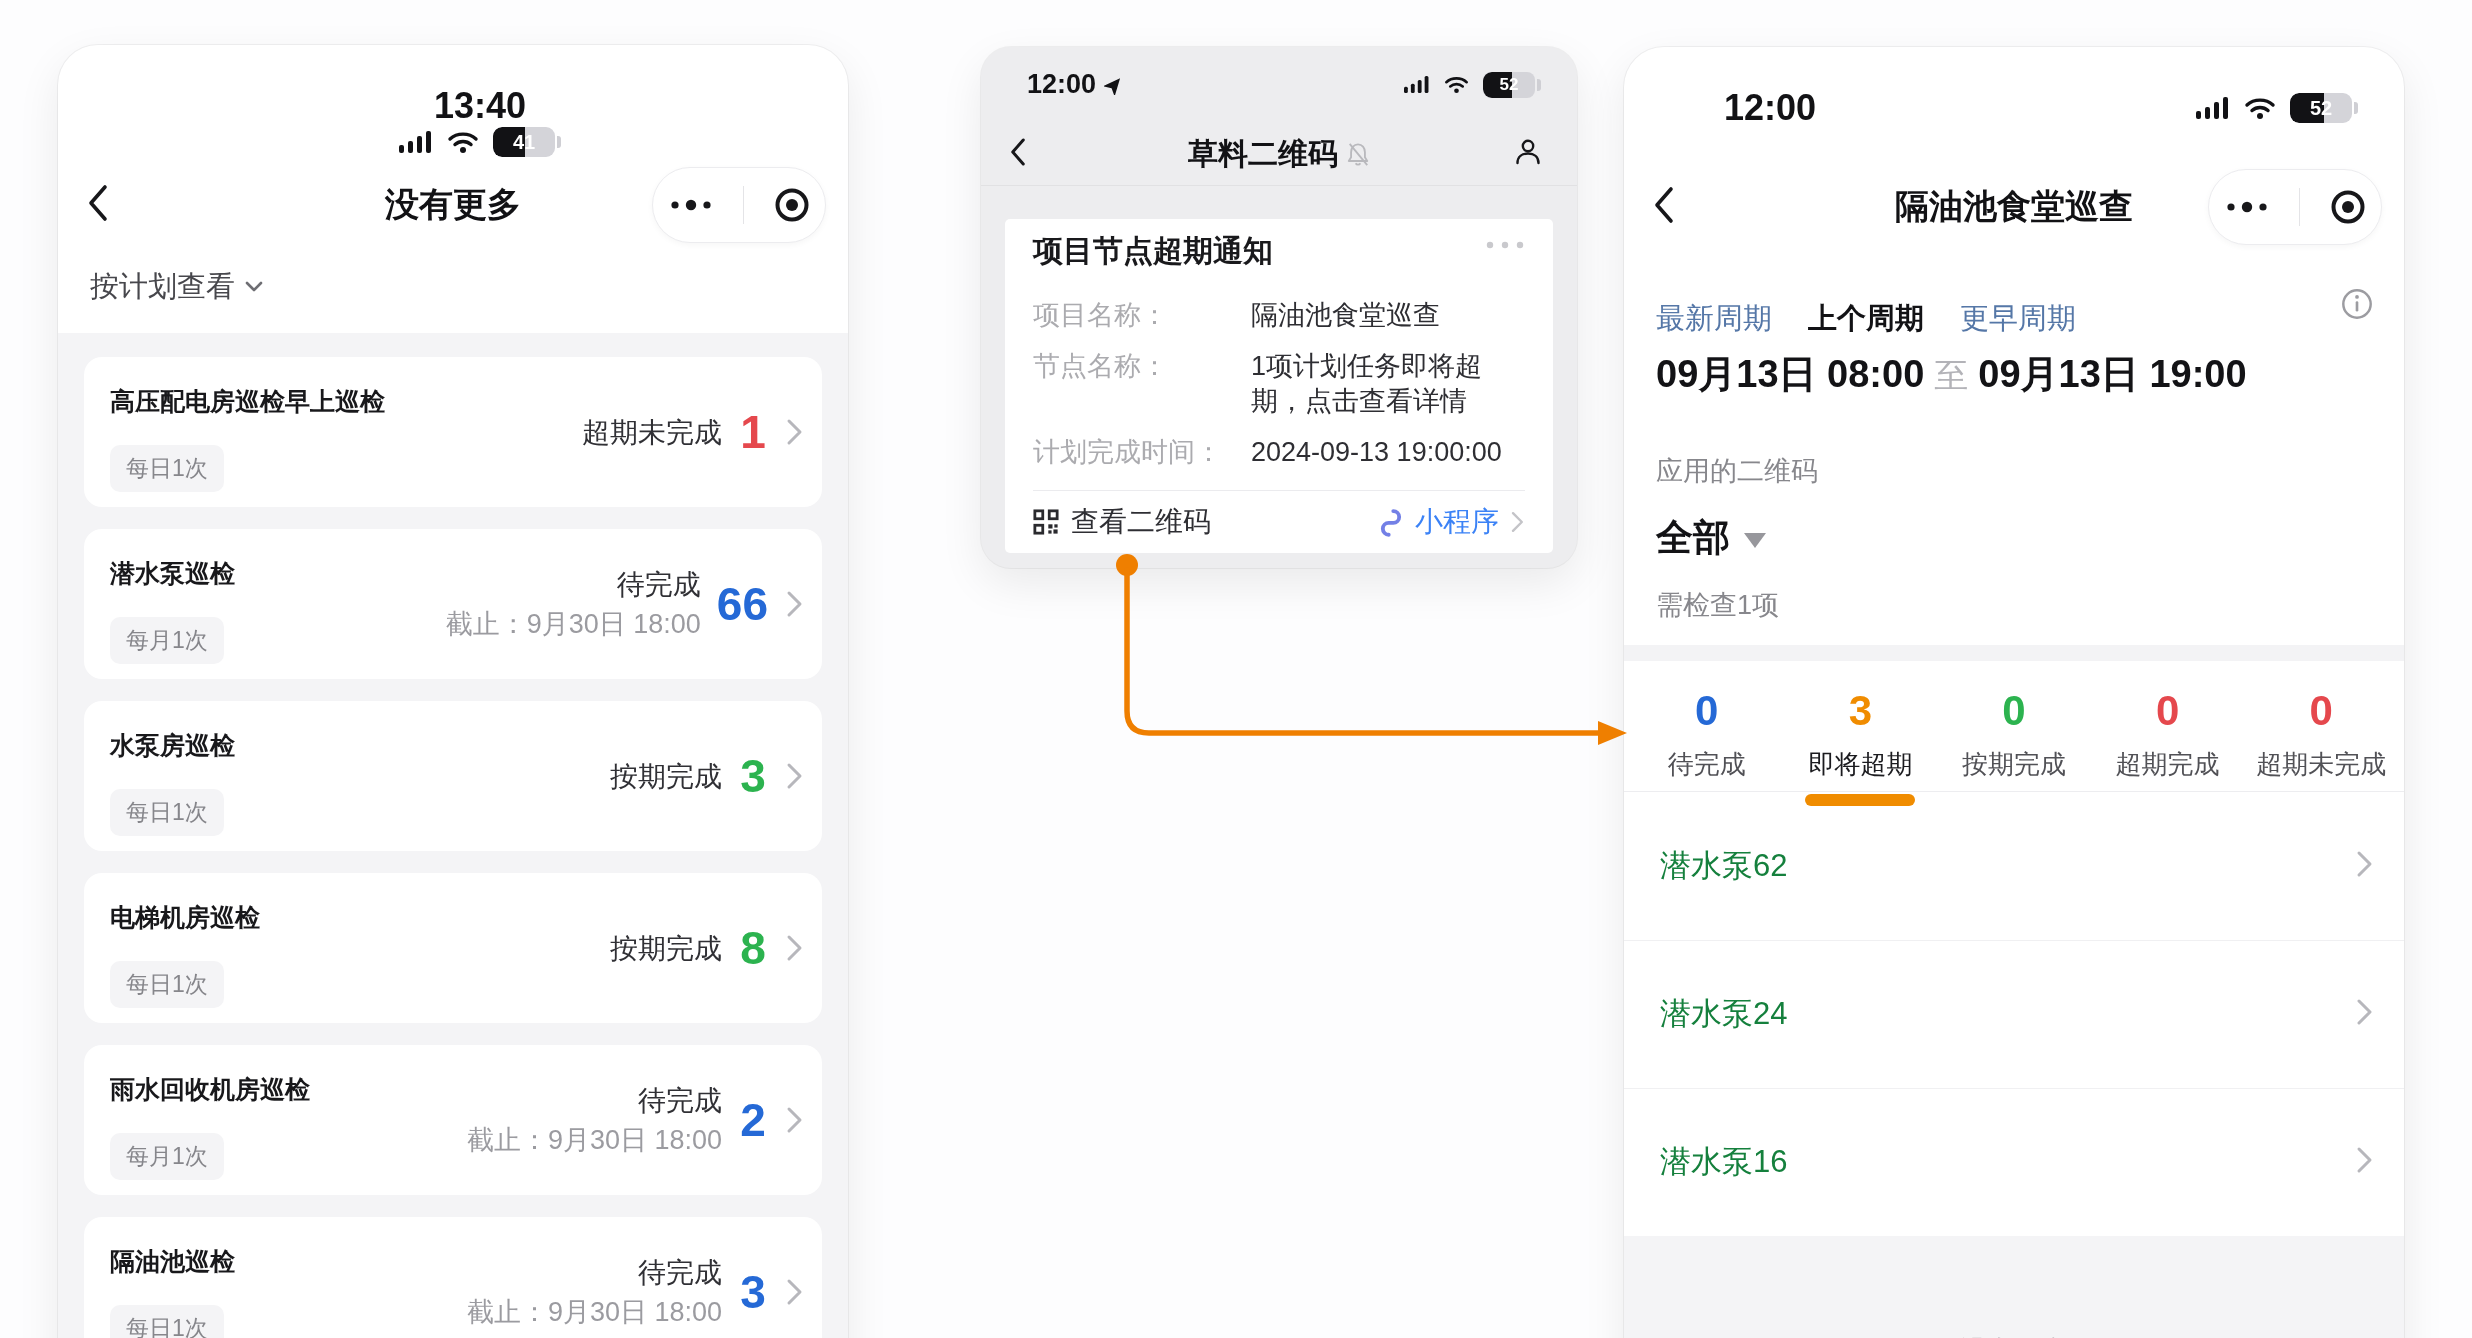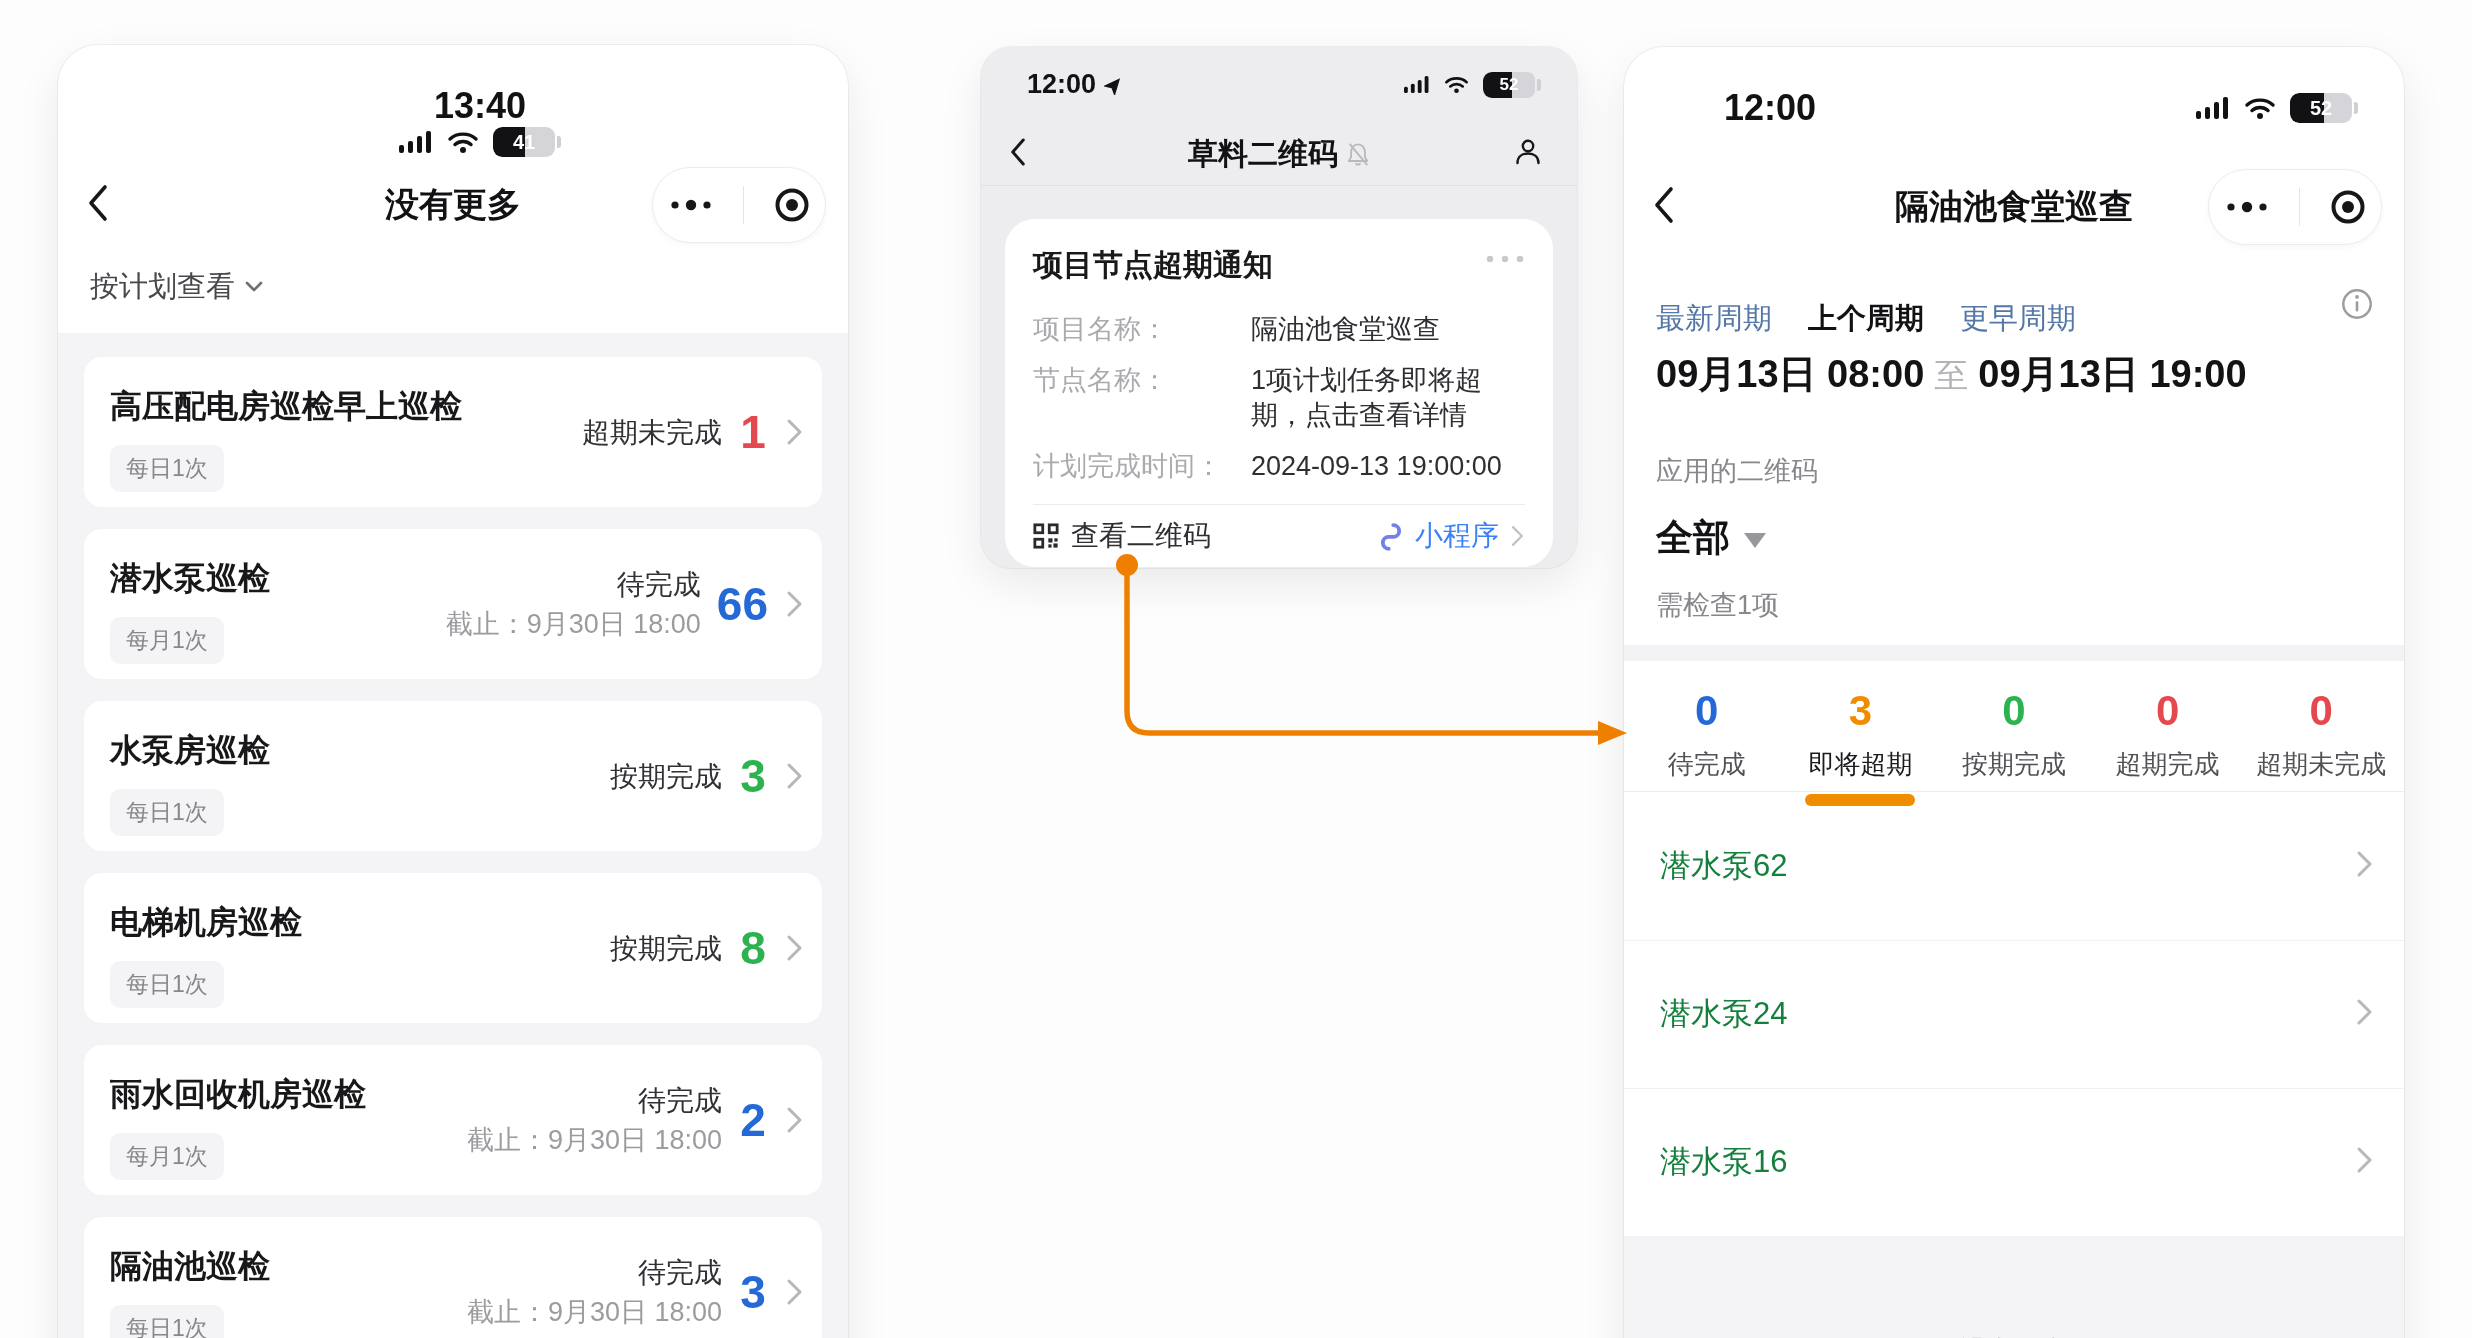--- a/index.html
+++ b/index.html
@@ -35,36 +35,36 @@
   #left-phone{left:58px;top:45px;width:790px;height:1400px;}
   .lp-status{position:absolute;top:40px;left:100px;right:46px;flex-direction:column;}
   .lp-status .time{font-size:36px;}
   .lp-nav{position:absolute;top:118px;left:0;right:0;height:84px;}
   .back{position:absolute;left:28px;top:50%;transform:translateY(-50%);cursor:pointer;}
   .navtitle{position:absolute;left:50%;top:50%;transform:translate(-50%,-50%);font-size:34px;font-weight:700;color:#121215;white-space:nowrap;justify-content:flex-end;}
   .lp-nav .capsule{position:absolute;right:22px;top:50%;transform:translateY(-50%);}
   .lp-filter{position:absolute;top:222px;left:32px;display:flex;align-items:center;gap:10px;font-size:29px;color:#47474c;}
   .lp-list{position:absolute;top:288px;left:0;right:0;bottom:0;background:#f4f4f6;padding-top:24px;}
   .plan-card{position:relative;margin:0 26px 22px;height:150px;background:#fff;border-radius:18px;}
-  .pc-title{position:absolute;left:26px;top:28px;font-size:32px;font-weight:700;color:#18181b;white-space:nowrap;}
+  .pc-title{position:absolute;left:26px;top:28px;font-size:25px;font-weight:700;color:#18181b;white-space:nowrap;}
   .pc-tag{position:absolute;left:26px;top:88px;background:#f4f4f6;color:#86868b;font-size:23px;padding:8px 16px;border-radius:10px;}
   .pc-right{position:absolute;right:18px;top:0;height:100%;display:flex;align-items:center;gap:16px;}
   .pc-status{text-align:right;font-size:28px;color:#303035;line-height:1.25;}
   .pc-deadline{display:block;font-size:27px;color:#9b9ba0;margin-top:6px;}
   .pc-count{font-size:46px;font-weight:700;min-width:30px;text-align:center;}
   .c-red{color:#e5484d}.c-blue{color:#2569d6}.c-green{color:#2cb34f}.c-orange{color:#f08c00}
   
   #middle-phone{left:981px;top:47px;width:596px;height:521px;background:#ededef;border-radius:30px;}
   .mp-status{position:absolute;top:22px;left:46px;right:36px;}
   .mp-status .time{font-size:27px;display:flex;align-items:center;gap:8px;}
   .mp-nav{position:absolute;top:80px;left:0;right:0;height:54px;}
   .mp-nav .navtitle{font-size:30px;display:flex;align-items:center;gap:8px;}
   .mp-person{position:absolute;right:34px;top:50%;transform:translateY(-50%);cursor:pointer;}
   .mp-navline{position:absolute;top:138px;left:0;right:0;border-top:1px solid #e1e1e3;}
-  .notify-card{position:absolute;top:172px;left:24px;right:24px;background:#fff;border-radius:30px;padding:26px 28px 0;box-sizing:border-box;}
+  .notify-card{position:absolute;top:172px;left:24px;right:24px;background:#fff;border-radius:5px;padding:12px 28px 0;box-sizing:border-box;}
   .nc-head{display:flex;justify-content:space-between;align-items:flex-start;}
   .nc-title{font-size:30px;font-weight:700;color:#19191c;}
   .nc-row{display:flex;margin-top:20px;font-size:27px;line-height:1.3;}
   .nc-label{width:218px;flex:none;color:#ababaf;}
   .nc-value{color:#2e2e33;flex:1;}
   .nc-divider{border-top:1px solid #ebebee;margin-top:20px;}
   .nc-footer{display:flex;justify-content:space-between;align-items:center;height:62px;}
   .nc-f-left{display:flex;align-items:center;gap:12px;font-size:28px;color:#2e2e33;cursor:pointer;}
   .nc-f-right{display:flex;align-items:center;gap:10px;font-size:28px;color:#3b82f6;}
   

